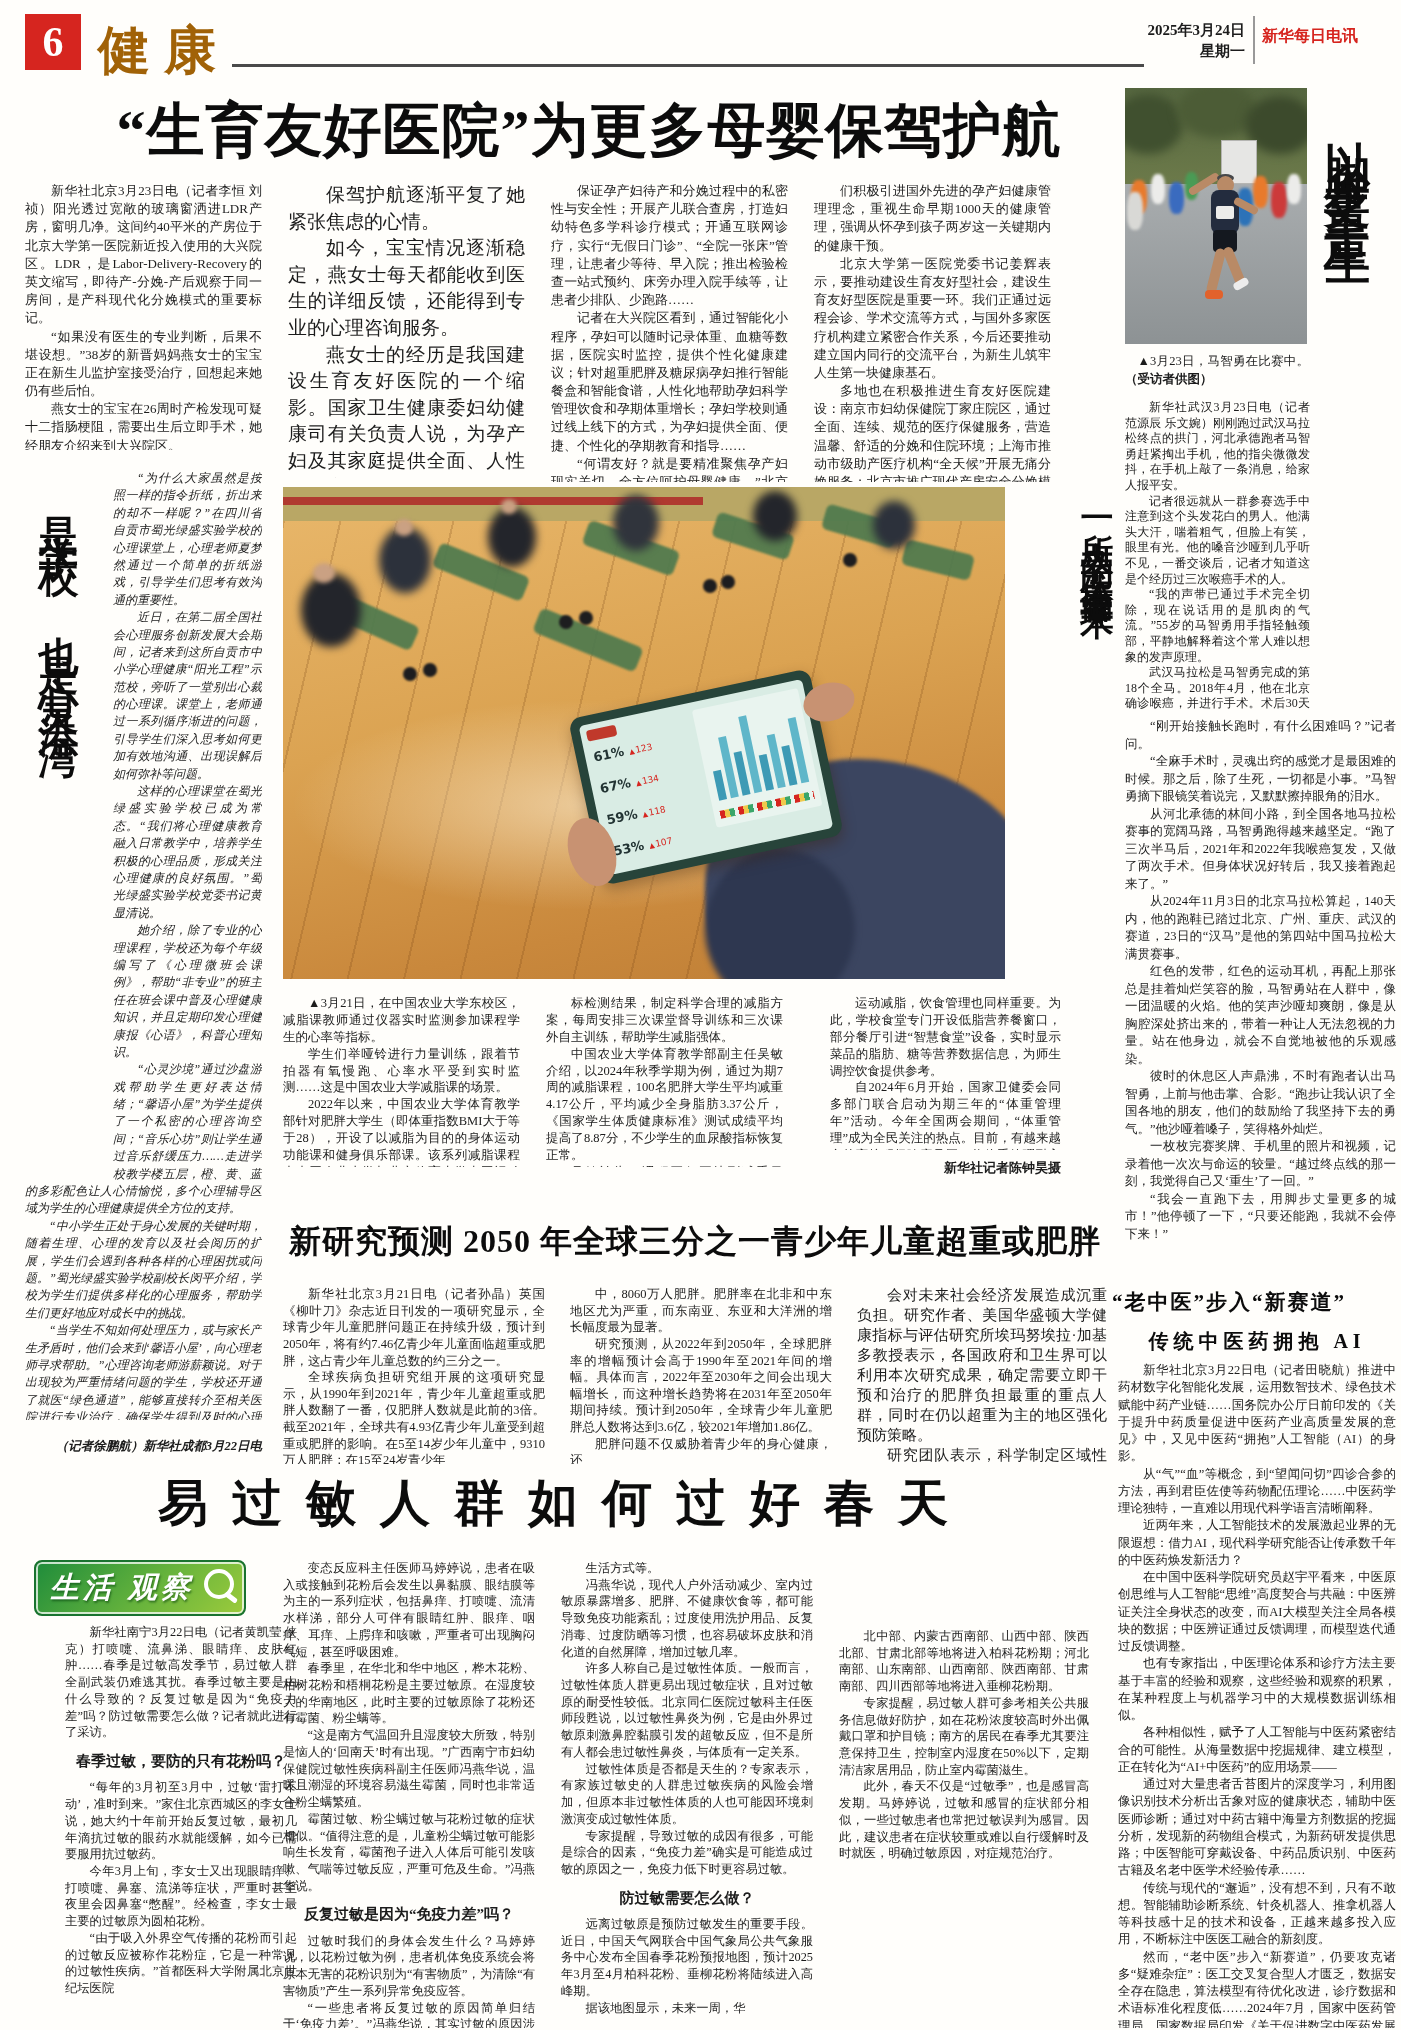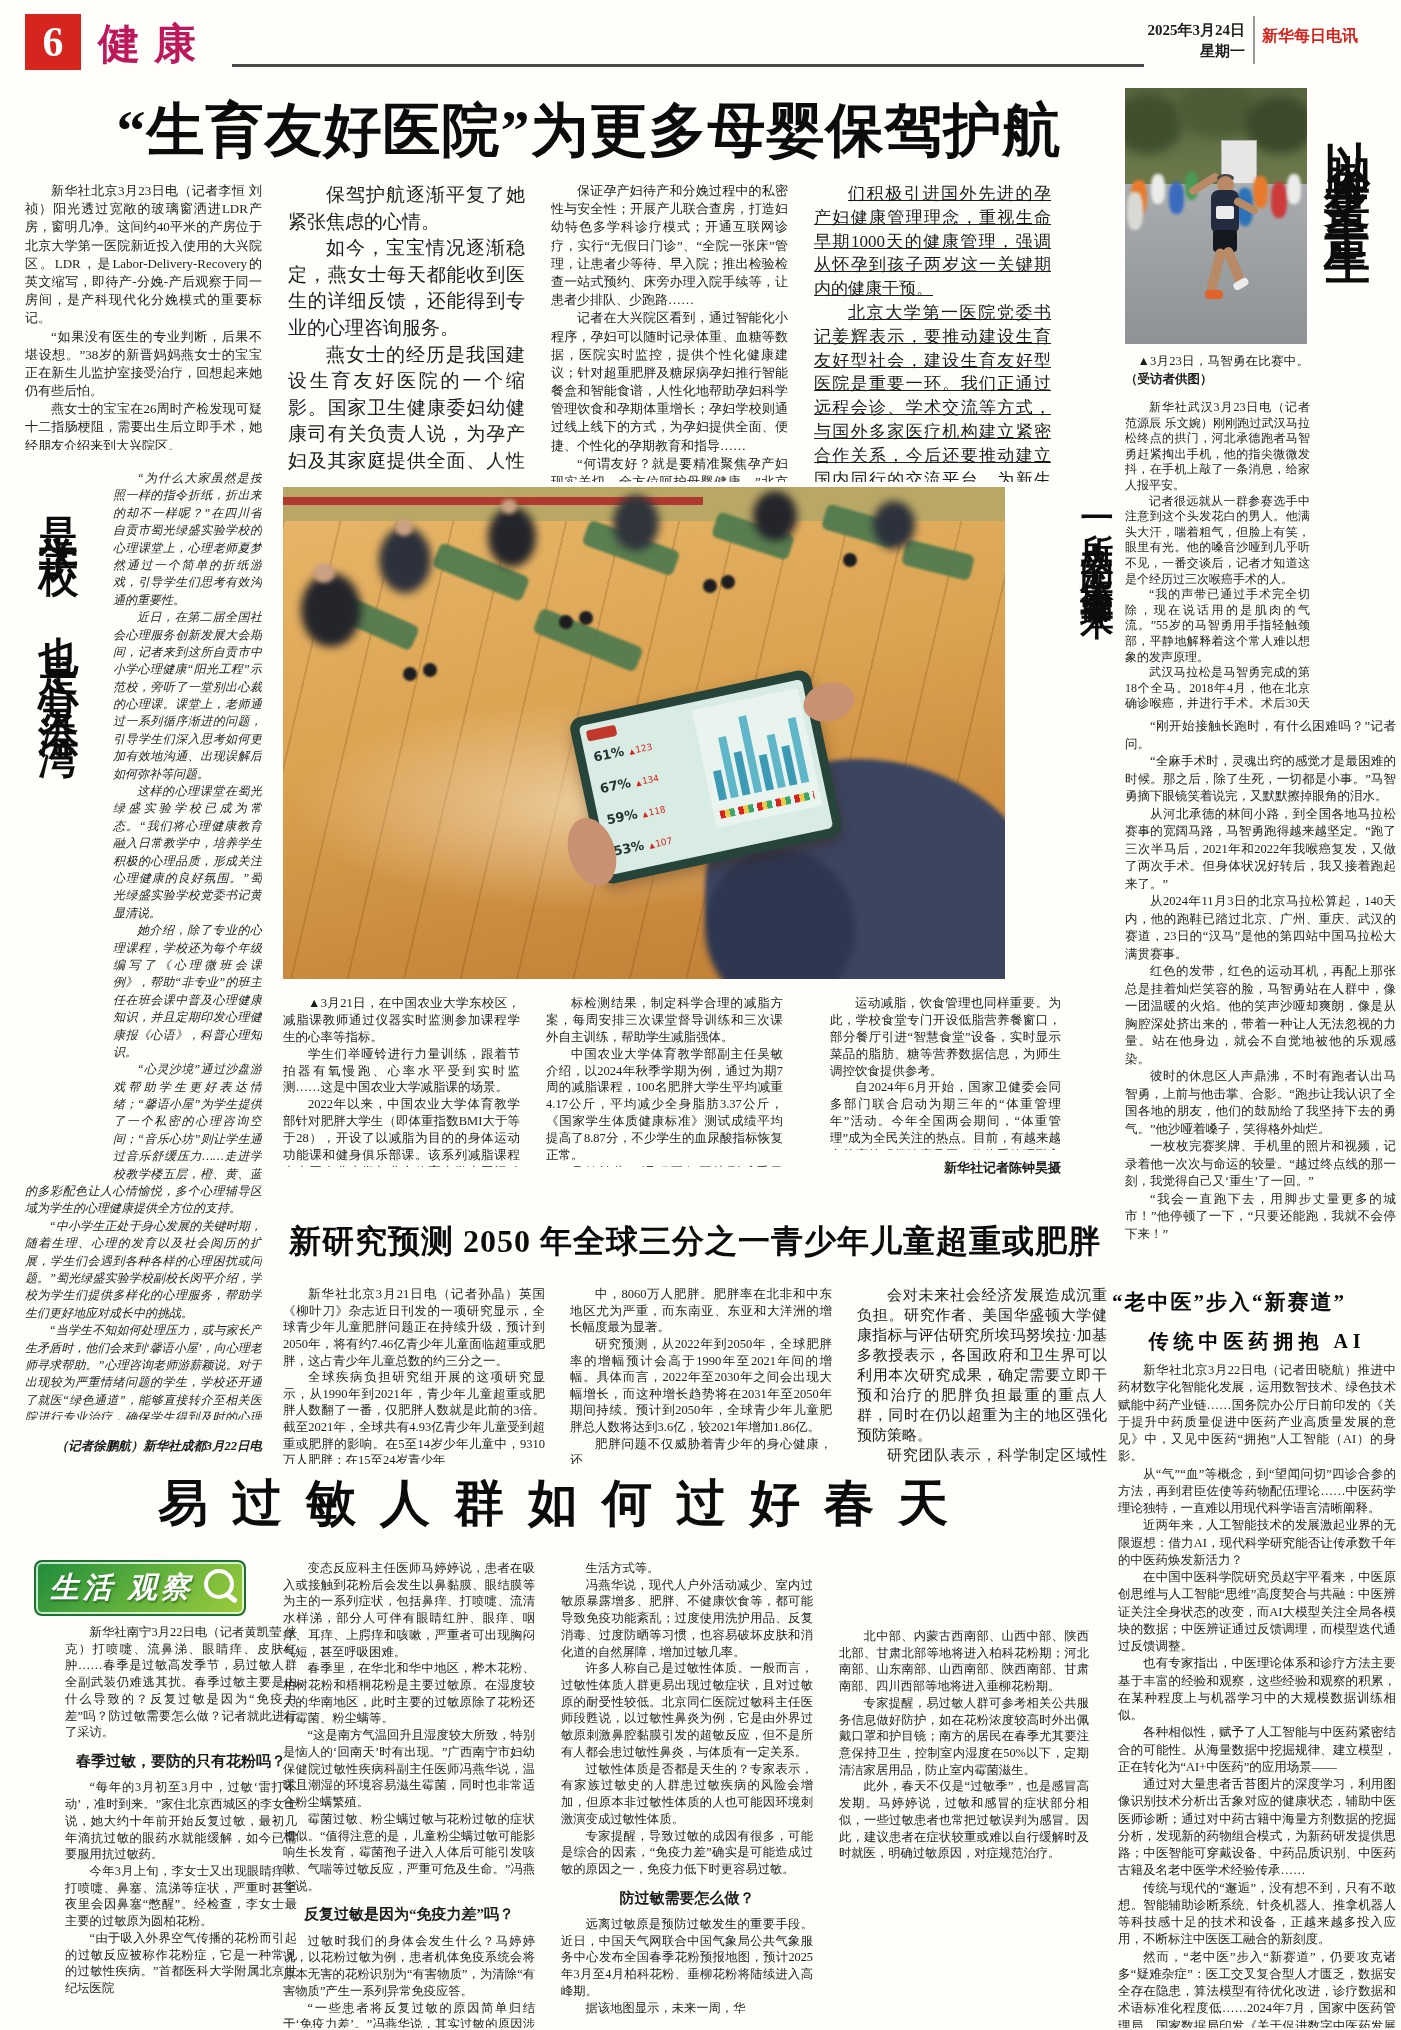--- a/index.html
+++ b/index.html
@@ -8,21 +8,21 @@
   .abs{position:absolute;}
   .col{position:absolute;overflow:hidden;text-align:justify;}
   .para{margin:0;text-indent:2em;}
   .display{font-weight:bold;color:#0c0c0c;font-family:"Liberation Serif","DejaVu Serif",serif;}
   .vtext{writing-mode:vertical-rl;text-orientation:mixed;font-weight:bold;color:#0c0c0c;}
   .center{text-align:center;}
   .subhead{font-weight:bold;text-align:center;text-indent:0;font-size:15px;margin:10px 0 8px 0;}
   
   #pagenum{left:25px;top:14px;width:56px;height:56px;background:#d6251f;color:#fff;
            font-size:42px;font-weight:bold;text-align:center;line-height:56px;font-family:"Liberation Serif",serif;}
-  #section-title{left:98px;top:16px;font-size:42px;font-weight:bold;letter-spacing:14px;color:#be185d;}
+  #section-title{left:98px;top:16px;font-size:52px;font-weight:bold;letter-spacing:14px;color:#a16207;}
   #header-rule{left:232px;top:64px;width:912px;height:3px;background:#4a4a4a;}
   #date-block{left:1075px;top:20px;width:170px;text-align:right;font-weight:bold;font-size:15px;line-height:1.4;}
   #header-divider{left:1253px;top:16px;width:2px;height:48px;background:#999;}
   #masthead{left:1262px;top:26px;width:136px;font-size:16px;font-weight:bold;color:#d6251f;letter-spacing:0px;}
   
   .photo{position:absolute;overflow:hidden;background:#888;}
   .blob{position:absolute;border-radius:50%;}
   .caption{font-size:12.5px;line-height:1.45;text-align:justify;}
   
   #gym-floor{position:absolute;left:0;top:34px;right:0;bottom:0;
@@ -106,21 +106,21 @@
       <p class="para">如今，宝宝情况逐渐稳定，燕女士每天都能收到医生的详细反馈，还能得到专业的心理咨询服务。</p>
       <p class="para">燕女士的经历是我国建设生育友好医院的一个缩影。国家卫生健康委妇幼健康司有关负责人说，为孕产妇及其家庭提供全面、人性化、高质量医疗服务，其核心在于保障母婴安全，提升生育体验。</p>
       <p class="para">近年来，国家卫生健康委等部门印发《关于推进生育友好医院建设的意见》等文件，提出到2030年生育友好医院在助产医疗机构中的比例力争达到90%的目标。</p>
       <p class="para">作为北京市首批“母婴友好医院”之一，北京大学第一医院以大兴院区建设为契机，积极推进生育友好医院建设，建立产娩一体化产房，</p>
     </div>
   <div class="col" style="left:551px;top:182px;width:237px;height:300px;font-size:13px;line-height:1.4;">
       <p class="para">保证孕产妇待产和分娩过程中的私密性与安全性；开展产儿联合查房，打造妇幼特色多学科诊疗模式；开通互联网诊疗，实行“无假日门诊”、“全院一张床”管理，让患者少等待、早入院；推出检验检查一站式预约、床旁办理入院手续等，让患者少排队、少跑路……</p>
       <p class="para">记者在大兴院区看到，通过智能化小程序，孕妇可以随时记录体重、血糖等数据，医院实时监控，提供个性化健康建议；针对超重肥胖及糖尿病孕妇推行智能餐盒和智能食谱，人性化地帮助孕妇科学管理饮食和孕期体重增长；孕妇学校则通过线上线下的方式，为孕妇提供全面、便捷、个性化的孕期教育和指导……</p>
       <p class="para">“何谓友好？就是要精准聚焦孕产妇现实关切，全方位呵护母婴健康。”北京大学第一医院大兴院区妇产生殖医学中心副主任孙瑜说，我</p>
     </div>
-  <div class="col" style="left:814px;top:182px;width:237px;height:300px;font-size:17px;line-height:1.4;text-decoration:underline;">
+  <div class="col" style="left:814px;top:182px;width:237px;height:300px;font-size:13px;line-height:1.4;">
       <p class="para">们积极引进国外先进的孕产妇健康管理理念，重视生命早期1000天的健康管理，强调从怀孕到孩子两岁这一关键期内的健康干预。</p>
       <p class="para">北京大学第一医院党委书记姜辉表示，要推动建设生育友好型社会，建设生育友好型医院是重要一环。我们正通过远程会诊、学术交流等方式，与国外多家医疗机构建立紧密合作关系，今后还要推动建立国内同行的交流平台，为新生儿筑牢人生第一块健康基石。</p>
       <p class="para">多地也在积极推进生育友好医院建设：南京市妇幼保健院丁家庄院区，通过全面、连续、规范的医疗保健服务，营造温馨、舒适的分娩和住院环境；上海市推动市级助产医疗机构“全天候”开展无痛分娩服务；北京市推广现代产房安全分娩模式，围绕硬件设施设备、人员配备、人文关怀、质控指标四个维度，建设现代产房81家……</p>
     </div>
 
   <div class="abs" style="left:25px;top:470px;width:237px;height:985px;">
     <div class="vtext" style="position:absolute;left:6px;top:14px;height:700px;font-size:40px;letter-spacing:20px;">是学校，也是心灵港湾</div>
     <div class="col kai" style="left:0;top:0;width:237px;height:950px;font-size:12px;line-height:1.45;">
       <div style="float:left;width:88px;height:712px;"></div>
       <div>

